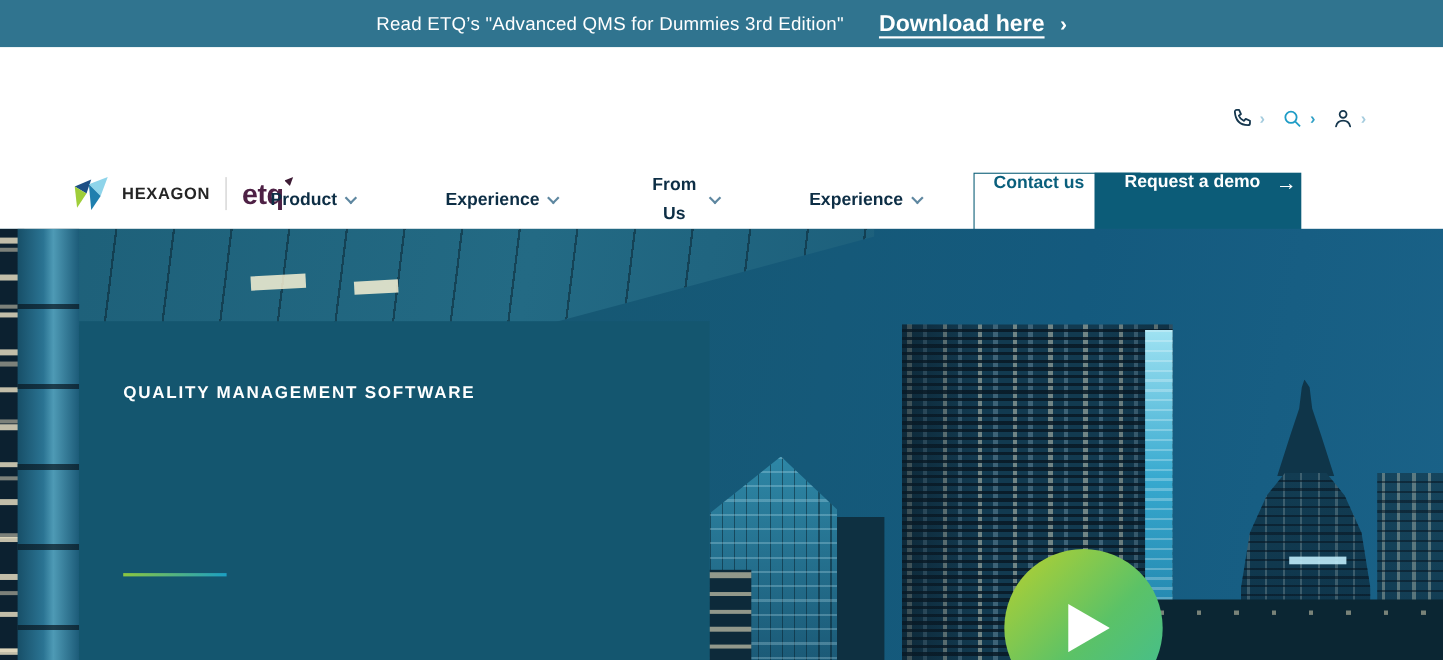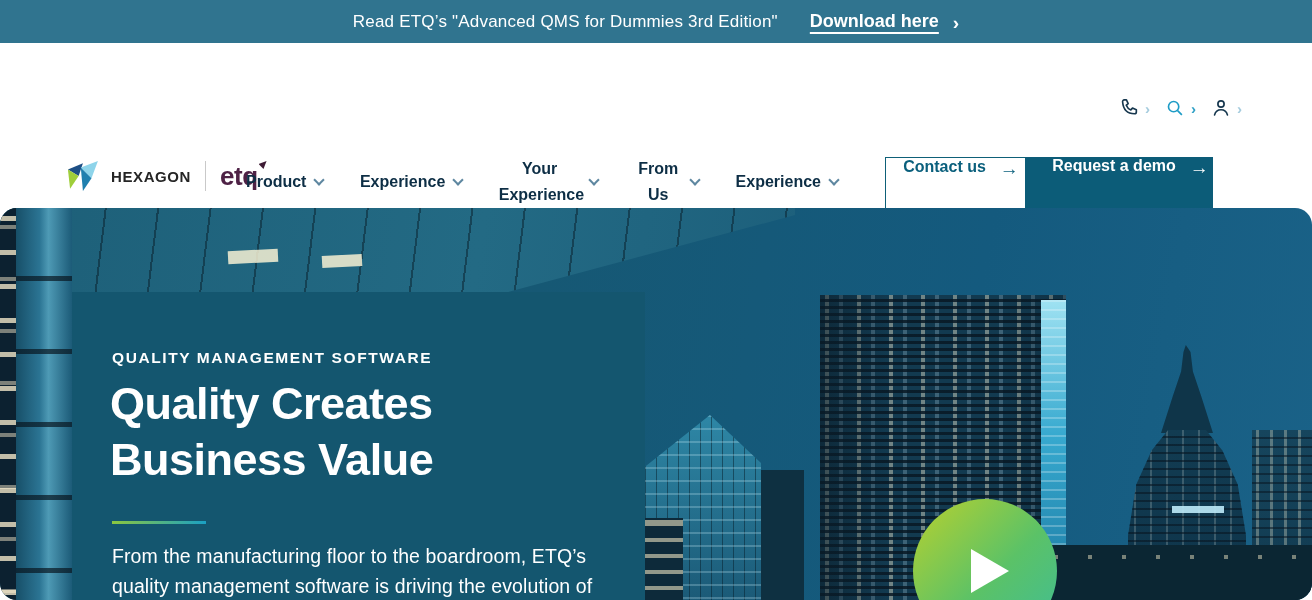--- a/index.html
+++ b/index.html
@@ -3,21 +3,21 @@
 <meta charset="utf-8">
 <style>
   * { margin:0; padding:0; box-sizing:border-box; }
   html,body { width:1312px; height:600px; overflow:hidden;
     font-family:"Liberation Sans", sans-serif; background:#fff; }
 
   
   .banner { height:43px; background:#30748F; color:#fff;
     display:flex; align-items:center; justify-content:center; gap:32px; }
   .banner-text { font-size:17px; letter-spacing:.2px; }
-  .banner-link { font-size:18px; font-weight:600; color:#fff; text-decoration:underline;
+  .banner-link { font-size:21px; font-weight:600; color:#fff; text-decoration:underline;
     text-underline-offset:5px; text-decoration-thickness:1.5px; cursor:pointer; }
   .banner-chev { font-size:19px; font-weight:700; margin-left:-18px; line-height:1; padding-top:2px; }
 
   
   .header { position:relative; height:165px; background:#fff; }
   .utility { position:absolute; top:54px; right:70px; display:flex; align-items:center; gap:14px; }
   .util-link { display:flex; align-items:center; gap:5px; cursor:pointer; }
   .util-chev { font-size:15px; font-weight:700; color:#A5CCDE; line-height:1; }
   .util-chev.teal { color:#2FA0C6; }
 
@@ -33,26 +33,26 @@
   .nav-item { display:flex; align-items:center; gap:9px; cursor:pointer; }
   .nav-label { font-size:16px; font-weight:700; color:#0D2E45; line-height:1.6; text-align:center; }
   .nav-label.w78 { width:82px; }
   .nav-label.w48 { width:48px; }
   .chev-down { width:8px; height:8px; border-right:2px solid #5E87A0; border-bottom:2px solid #5E87A0;
     transform:rotate(45deg); margin-top:-4px; flex:none; }
 
   .btn { position:absolute; top:114px; height:53px; display:flex; 
     justify-content:center; gap:14px; font-size:16px; font-weight:700; cursor:pointer; }
   .btn-outline { left:885px; width:152px; background:#fff; border:1px solid #0E6078; color:#0A5F7C; }
-  .btn-solid { left:1025px; width:188px; background:#0C5C78; border:none; color:#fff;padding-left:23px; }
+  .btn-solid { left:995px; width:188px; background:#0C5C78; border:none; color:#fff;padding-left:23px; }
   .btn .arrow { font-size:19px; font-weight:400; }
 
   
   .hero { position:relative; height:392px; overflow:hidden;
-    background:linear-gradient(100deg,#1A5669 0%,#165874 40%,#145A7E 72%,#1A6288 100%);border-radius:17px; }
+    background:linear-gradient(100deg,#1A5669 0%,#165874 40%,#145A7E 72%,#1A6288 100%); }
   .hero > div { position:absolute; }
 
   .bldg-left-dark { left:0; top:0; width:22px; height:100%; background-color:#0C2130;
     background-image:
       repeating-linear-gradient(180deg, rgba(255,243,210,.75) 0 5px, transparent 5px 34px),
       repeating-linear-gradient(180deg, transparent 0 17px, rgba(235,225,195,.5) 17px 21px, transparent 21px 52px);
     background-size:6px 100%, 5px 100%; background-position:3px 8px, 13px 0; }
   .bldg-left-facade { left:16px; top:0; width:56px; height:100%;
     background-image:
       repeating-linear-gradient(180deg, transparent 0 68px, rgba(8,22,32,.7) 68px 73px),
@@ -175,24 +175,20 @@
   <div class="nav">
     <div class="nav-item">
       <span class="nav-label">Product</span>
       <span class="chev-down"></span>
     </div>
     <div class="nav-item">
       <span class="nav-label">Experience</span>
       <span class="chev-down"></span>
     </div>
     <div class="nav-item">
-      <span class="nav-label w78">Your Experience</span>
-      <span class="chev-down"></span>
-    </div>
-    <div class="nav-item">
       <span class="nav-label w48">From Us</span>
       <span class="chev-down"></span>
     </div>
     <div class="nav-item">
       <span class="nav-label">Experience</span>
       <span class="chev-down"></span>
     </div>
   </div>
 
   <button class="btn btn-outline">
@@ -220,23 +216,18 @@
   <div class="bldg-spire-top"></div>
   <div class="bldg-spire-body"></div>
   <div class="spire-band"></div>
   <div class="bldg-far-right"></div>
   <div class="bldg-bottom-mass"></div>
   <div class="bldg-edge-strip"></div>
 
   <div class="overlay-panel"></div>
 
   <div class="hero-eyebrow">QUALITY MANAGEMENT SOFTWARE</div>
-  <div class="hero-title">
-    <span>Quality Creates</span><br>
-    <span>Business Value</span>
-  </div>
   <div class="hero-divider"></div>
-  <div class="hero-para">From the manufacturing floor to the boardroom, ETQ’s quality management software is driving the evolution of</div>
 
   <div class="play-btn">
     <span class="play-tri"></span>
   </div>
 </div>
 
 </body></html>

